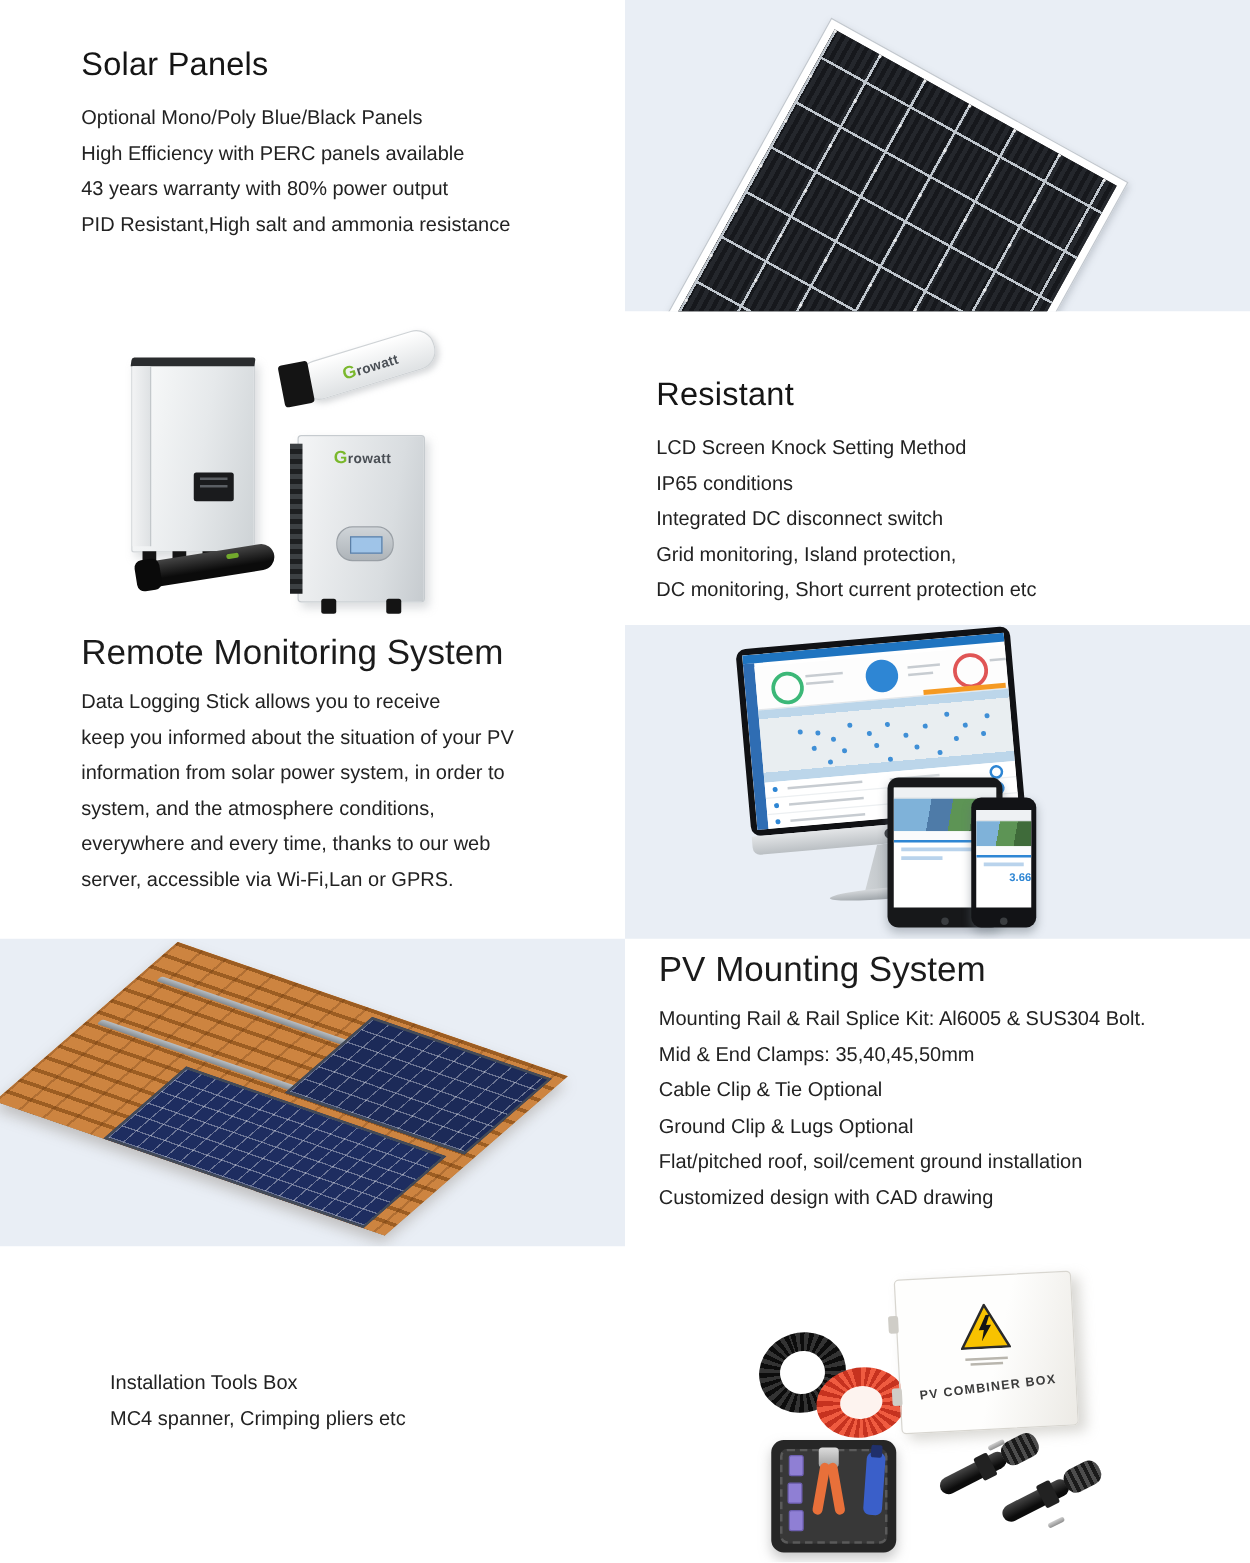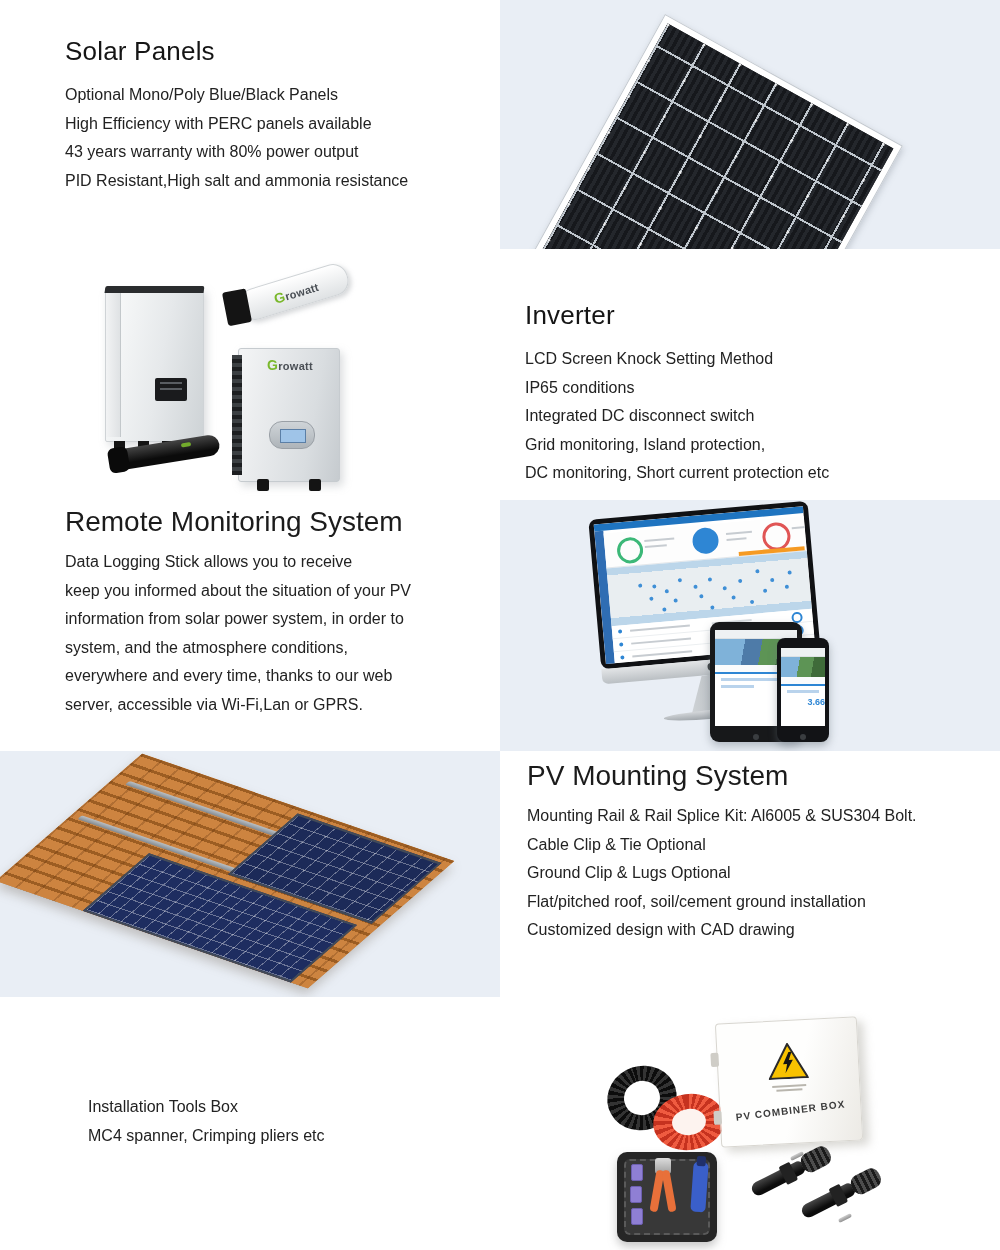--- a/index.html
+++ b/index.html
@@ -199,21 +199,21 @@
       <div class="inv-foot" style="left:18px;"></div>
         <div class="inv-foot" style="right:18px;"></div>
     </div>
     <div class="stick-black">
       <div class="stick-black-cap"></div>
         <div class="stick-black-dot"></div>
     </div>
   </div>
 
   <div class="tblock" style="left:525px;top:300px;">
-    <div class="title-bold">Inverter</div>
+    <div class="title-bold">Resistant</div>
     <div class="bline">LCD Screen Knock Setting Method</div>
     <div class="bline">IP65 conditions</div>
     <div class="bline">Integrated DC disconnect switch</div>
     <div class="bline">Grid monitoring, Island protection,</div>
     <div class="bline">DC monitoring, Short current protection etc</div>
   </div>
 
   <div class="tblock" style="left:65px;top:506px;">
     <div class="title-reg">Remote Monitoring System</div>
     <div class="bline">Data Logging Stick allows you to receive</div>
@@ -302,20 +302,21 @@
       <div class="rail" style="left:14px;top:30px;width:210px;"></div>
       <div class="rail" style="left:8px;top:78px;width:225px;"></div>
       <div class="pv1"></div>
       <div class="pv2"></div>
     </div>
   </div>
 
   <div class="tblock" style="left:527px;top:760px;">
     <div class="title-reg">PV Mounting System</div>
     <div class="bline">Mounting Rail &amp; Rail Splice Kit: Al6005 &amp; SUS304 Bolt.</div>
+    <div class="bline">Mid &amp; End Clamps: 35,40,45,50mm</div>
     <div class="bline">Cable Clip &amp; Tie Optional</div>
     <div class="bline">Ground Clip &amp; Lugs Optional</div>
     <div class="bline">Flat/pitched roof, soil/cement ground installation</div>
     <div class="bline">Customized design with CAD drawing</div>
   </div>
 
   <div class="tblock" style="left:88px;top:1093px;">
     <div class="bline">Installation Tools Box</div>
     <div class="bline">MC4 spanner, Crimping pliers etc</div>
   </div>

